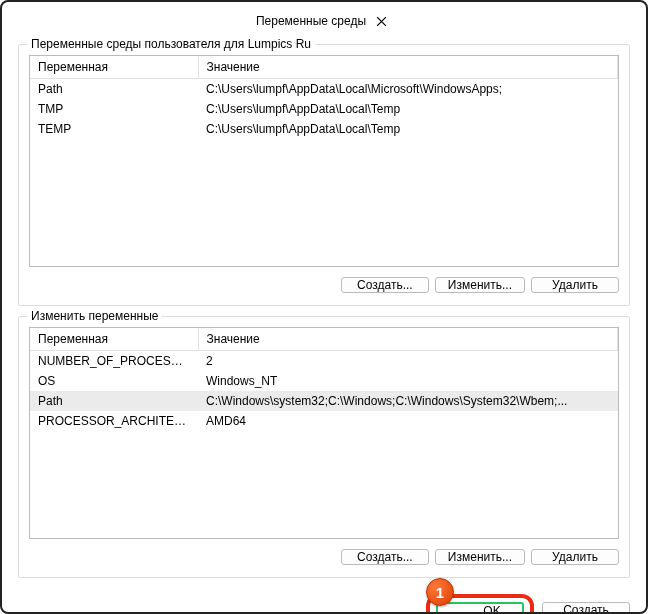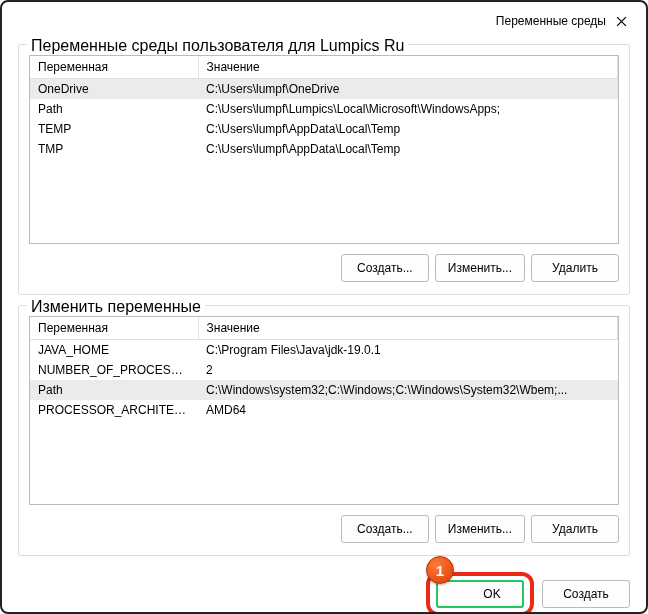--- a/index.html
+++ b/index.html
@@ -17,21 +17,21 @@
   border: 2px solid #222;
   border-radius: 8px;
   background: #fff;
   display: flex;
   flex-direction: column;
   overflow: hidden;
 }
 .titlebar {
   display: flex;
   align-items: center;
-  justify-content: flex-end;
+  justify-content: center;
   padding: 8px 10px 6px 14px;
   font-size: 12px;
 }
 .titlebar .close {
   width: 30px;
   height: 22px;
   display: flex;
   align-items: center;
   justify-content: center;
   font-size: 14px;
@@ -50,25 +50,25 @@
   border-radius: 2px;
   padding: 10px 10px 12px 10px;
   position: relative;
 }
 .group-title {
   position: absolute;
   top: -8px;
   left: 8px;
   background: #fff;
   padding: 0 4px;
-  font-size: 16px;
+  font-size: 12px;
 }
 .table-wrap {
   border: 1px solid #bbb;
-  height: 189px;
+  height: 212px;
   overflow-y: auto;
   overflow-x: hidden;
   position: relative;
   margin-bottom: 10px;
 }
 .table-wrap::-webkit-scrollbar { width: 16px; }
 .table-wrap::-webkit-scrollbar-track { background: #f0f0f0; }
 .table-wrap::-webkit-scrollbar-thumb { background: #c8c8c8; border-radius: 3px; }
 table {
   width: 100%;
@@ -95,21 +95,21 @@
   text-overflow: ellipsis;
 }
 tr.selected td { background: #ebebeb; }
 .btn-row {
   display: flex;
   justify-content: flex-end;
   gap: 6px;
 }
 button.win-btn {
   min-width: 88px;
-  height: 28px;
+  height: 16px;
   padding: 0 12px;
   border: 1px solid #bbb;
   border-radius: 3px;
   background: #fdfdfd;
   font-size: 12px;
   font-family: inherit;
   cursor: pointer;
 }
 .dialog-buttons {
   display: flex;
@@ -168,34 +168,30 @@
       <div class="group-title">Переменные среды пользователя для Lumpics Ru</div>
       <div class="table-wrap">
         <table>
           <thead>
             <tr>
               <th>Переменная</th>
               <th>Значение</th>
             </tr>
           </thead>
           <tbody id="user-tbody">
-              <tr class="selected">
-                <td>OneDrive</td>
-                <td>C:\Users\lumpf\OneDrive</td>
-              </tr>
               <tr>
                 <td>Path</td>
-                <td>C:\Users\lumpf\Lumpics\Local\Microsoft\WindowsApps;</td>
+                <td>C:\Users\lumpf\AppData\Local\Microsoft\WindowsApps;</td>
+              </tr>
+              <tr>
+                <td>TMP</td>
+                <td>C:\Users\lumpf\AppData\Local\Temp</td>
               </tr>
               <tr>
                 <td>TEMP</td>
-                <td>C:\Users\lumpf\AppData\Local\Temp</td>
-              </tr>
-              <tr>
-                <td>TMP</td>
                 <td>C:\Users\lumpf\AppData\Local\Temp</td>
               </tr>
             </tbody>
         </table>
       </div>
       <div class="btn-row">
         <button class="win-btn">Создать...</button>
         <button class="win-btn">Изменить...</button>
         <button class="win-btn">Удалить</button>
       </div>
@@ -206,26 +202,26 @@
       <div class="table-wrap">
         <table>
           <thead>
             <tr>
               <th>Переменная</th>
               <th>Значение</th>
             </tr>
           </thead>
           <tbody id="system-tbody">
               <tr>
-                <td>JAVA_HOME</td>
-                <td>C:\Program Files\Java\jdk-19.0.1</td>
-              </tr>
-              <tr>
                 <td>NUMBER_OF_PROCESSORS</td>
                 <td>2</td>
+              </tr>
+              <tr>
+                <td>OS</td>
+                <td>Windows_NT</td>
               </tr>
               <tr class="selected">
                 <td>Path</td>
                 <td>C:\Windows\system32;C:\Windows;C:\Windows\System32\Wbem;...</td>
               </tr>
               <tr>
                 <td>PROCESSOR_ARCHITECTURE</td>
                 <td>AMD64</td>
               </tr>
             </tbody>

